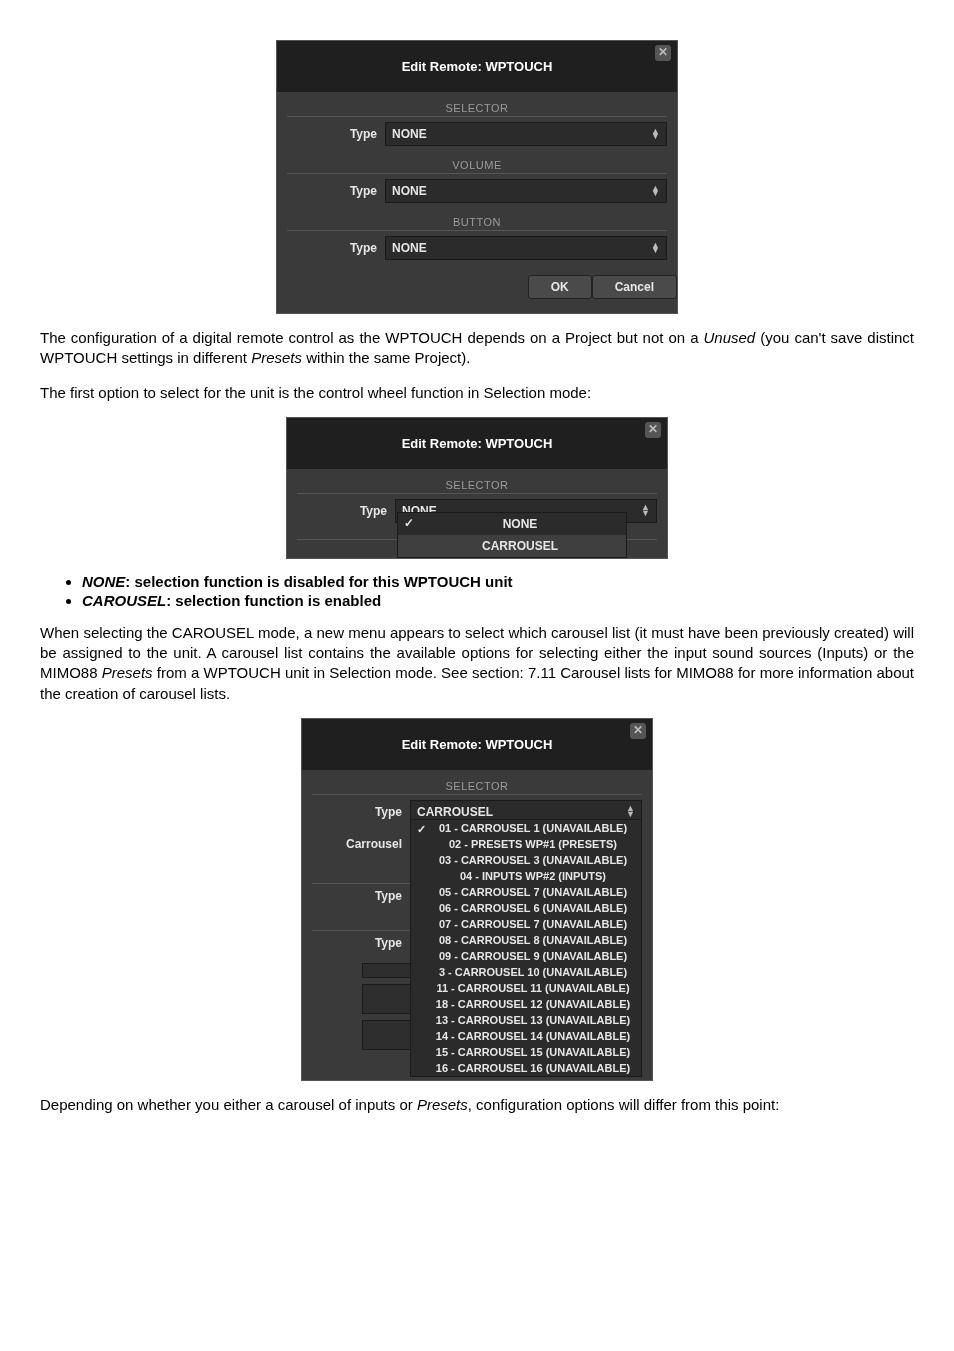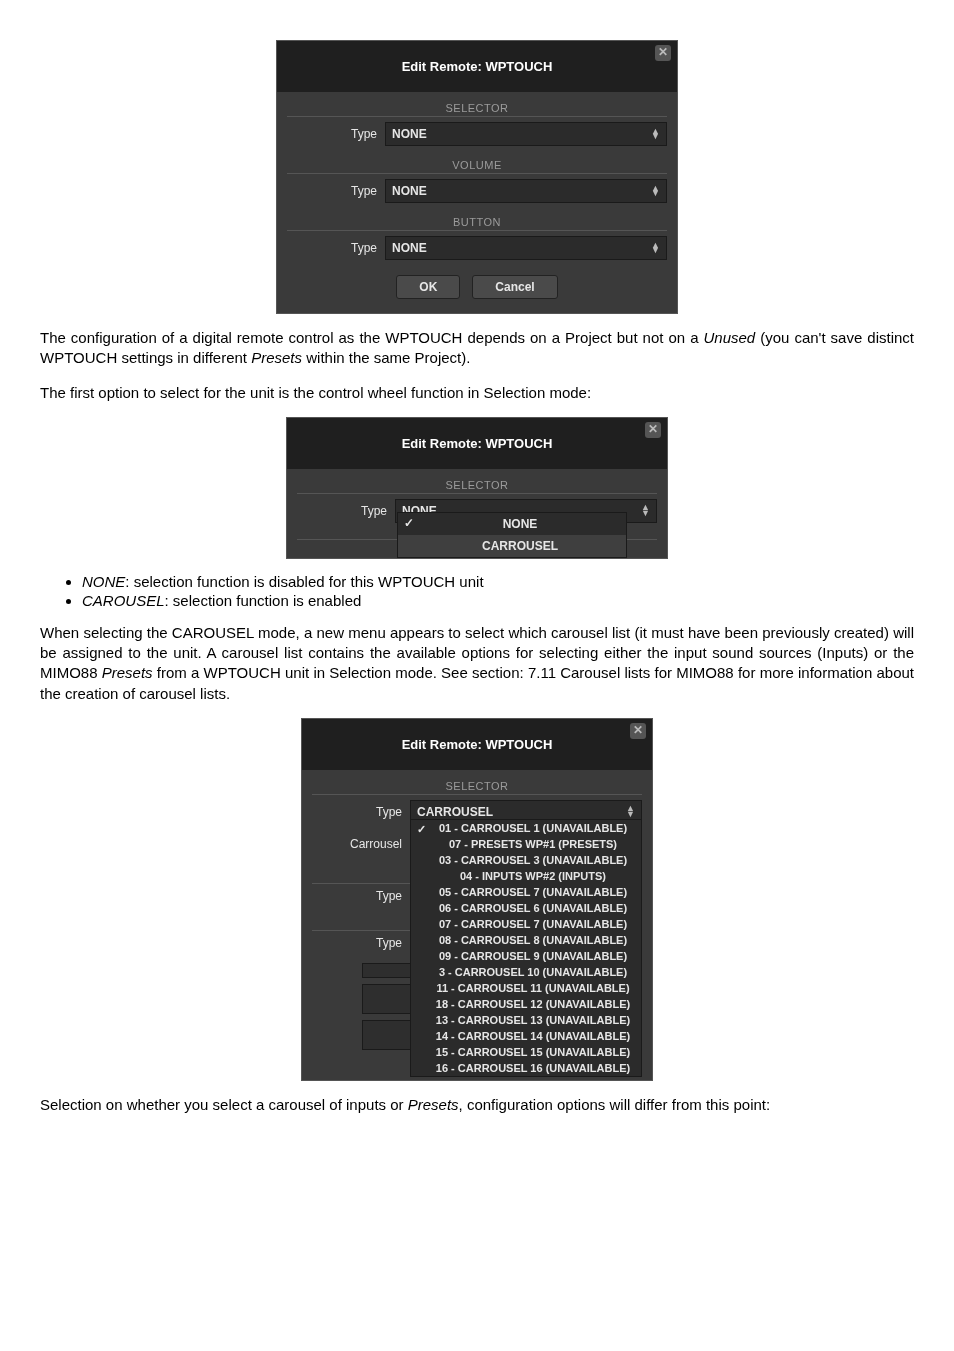--- a/index.html
+++ b/index.html
@@ -15,20 +15,21 @@
     margin: 0 0 14px 0;
     text-align: justify;
     line-height: 1.35;
   }
   ul {
     margin: 0 0 14px 0;
     padding-left: 42px;
   }
   li {
     margin: 0 0 2px 0;
+    font-weight: bold;
   }
   em { font-style: italic; }
   strong { font-weight: normal; }
 
   
   .dialog {
     background: #3a3a3a;
     border: 1px solid #555;
     color: #ccc;
     font-size: 12px;
@@ -65,21 +66,21 @@
   }
   .row {
     display: flex;
     align-items: center;
     padding: 5px 10px 3px 10px;
   }
   .row .label {
     width: 90px;
     text-align: right;
     color: #e6e6e6;
-    font-weight: normal;
+    font-weight: bold;
     font-size: 12px;
     padding-right: 8px;
   }
   .select {
     flex: 1;
     background: #2b2b2b;
     border: 1px solid #1a1a1a;
     color: #e6e6e6;
     padding: 4px 6px;
     display: flex;
@@ -88,22 +89,22 @@
     font-weight: bold;
     font-size: 12px;
   }
   .arrows {
     font-size: 9px;
     line-height: 0.6;
     color: #bbb;
   }
   .btn-row {
     display: flex;
-    justify-content: center;
-    gap: 12px;
+    justify-content: flex-end;
+    gap: 0;
     padding: 12px 0 14px 0;
   }
   .btn {
     background: #4a4a4a;
     border: 1px solid #222;
     color: #e6e6e6;
     padding: 4px 22px;
     font-size: 12px;
     font-weight: bold;
     border-radius: 3px;
@@ -303,34 +304,34 @@
     </div>
     <div style="height:6px"></div>
     <div class="subbox">
       <div class="hdr">BUTT</div>
       <div class="sub">Unused</div>
     </div>
     <div style="height:30px"></div>
 
     <div class="dd-list3" id="dd3">
         <div class="dd-item checked">01 - CARROUSEL 1 (UNAVAILABLE)</div>
-        <div class="dd-item">07 - PRESETS WP#1 (PRESETS)</div>
+        <div class="dd-item">02 - PRESETS WP#1 (PRESETS)</div>
         <div class="dd-item">03 - CARROUSEL 3 (UNAVAILABLE)</div>
         <div class="dd-item">04 - INPUTS WP#2 (INPUTS)</div>
         <div class="dd-item">05 - CARROUSEL 7 (UNAVAILABLE)</div>
         <div class="dd-item">06 - CARROUSEL 6 (UNAVAILABLE)</div>
         <div class="dd-item">07 - CARROUSEL 7 (UNAVAILABLE)</div>
         <div class="dd-item">08 - CARROUSEL 8 (UNAVAILABLE)</div>
         <div class="dd-item">09 - CARROUSEL 9 (UNAVAILABLE)</div>
         <div class="dd-item">3 - CARROUSEL 10 (UNAVAILABLE)</div>
         <div class="dd-item">11 - CARROUSEL 11 (UNAVAILABLE)</div>
         <div class="dd-item">18 - CARROUSEL 12 (UNAVAILABLE)</div>
         <div class="dd-item">13 - CARROUSEL 13 (UNAVAILABLE)</div>
         <div class="dd-item">14 - CARROUSEL 14 (UNAVAILABLE)</div>
         <div class="dd-item">15 - CARROUSEL 15 (UNAVAILABLE)</div>
         <div class="dd-item">16 - CARROUSEL 16 (UNAVAILABLE)</div>
       </div>
   </div>
 </div>
 
 <p>
-  <span>Selection on whether you select a </span><strong><span>carousel of inputs or </span><em>Presets</em></strong><span>, configuration options will differ from this point:</span>
+  <span>Depending on whether you either a </span><strong><span>carousel of inputs or </span><em>Presets</em></strong><span>, configuration options will differ from this point:</span>
 </p>
 
 </body></html>

